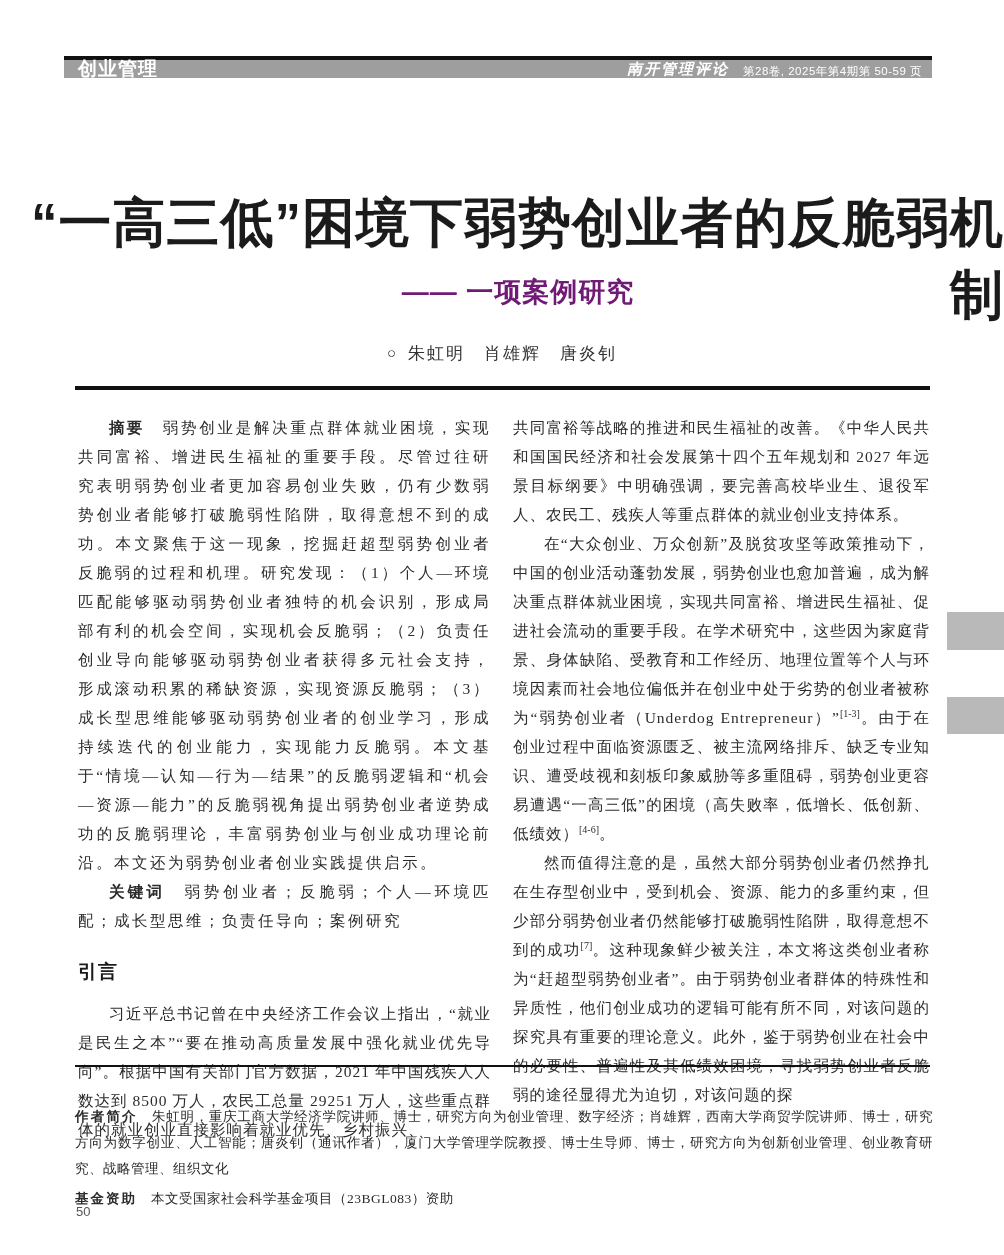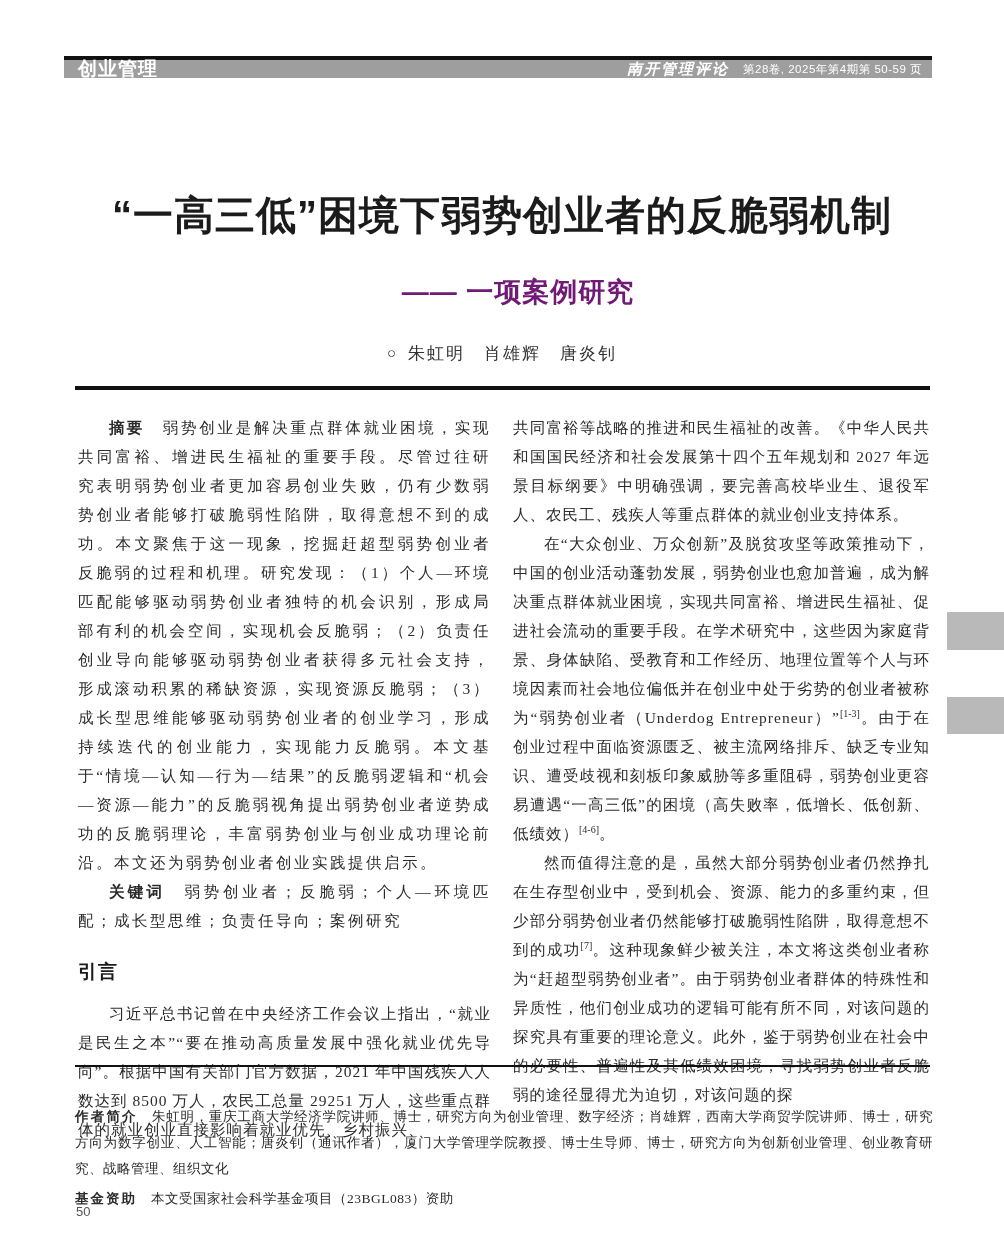--- a/index.html
+++ b/index.html
@@ -19,35 +19,35 @@
   .header-bar{
     position:absolute;left:64px;top:60px;width:868px;height:18px;
     background:#9e9e9e;
     display:flex;align-items:center;justify-content:space-between;
     box-sizing:border-box;padding:0 10px 0 14px;
   }
   .section-label{
     font-family:"Liberation Sans", sans-serif;
     font-size:19px;font-weight:bold;color:#ffffff;letter-spacing:1px;
   }
-  .header-right{display:flex;align-items:center;gap:14px;}
+  .header-right{display:flex;align-items:flex-end;gap:14px;}
   .journal-name{
     font-family:"Liberation Serif", serif;
     font-size:15px;font-weight:bold;font-style:italic;color:#ffffff;letter-spacing:2px;
   }
   .issue-info{
     font-family:"Liberation Sans", sans-serif;
     font-size:11.5px;color:#ffffff;letter-spacing:0.5px;
   }
   
   .article-title{
     position:absolute;left:0;top:188px;width:100%;
-    text-align:center;margin:0;
+    text-align:right;margin:0;
     font-family:"Liberation Sans", sans-serif;
-    font-size:40px;font-weight:bold;color:#1b1b1b;letter-spacing:1px;
+    font-size:53px;font-weight:bold;color:#1b1b1b;letter-spacing:1px;
   }
   .article-subtitle{
     position:absolute;left:0;top:258px;width:100%;
     text-align:center;margin:16px;
     font-family:"Liberation Sans", sans-serif;
     font-size:27px;font-weight:bold;color:#701a75;letter-spacing:1px;
   }
   .authors-line{
     position:absolute;left:0;top:342px;width:100%;
     text-align:center;font-size:17px;color:#333;letter-spacing:2px;

